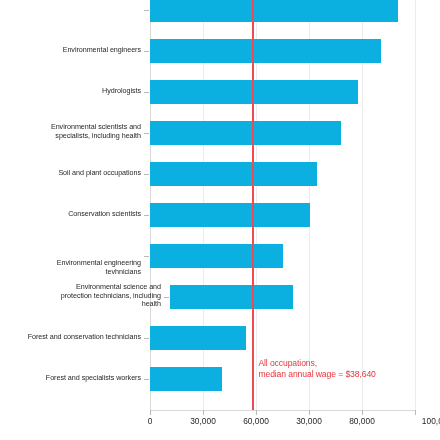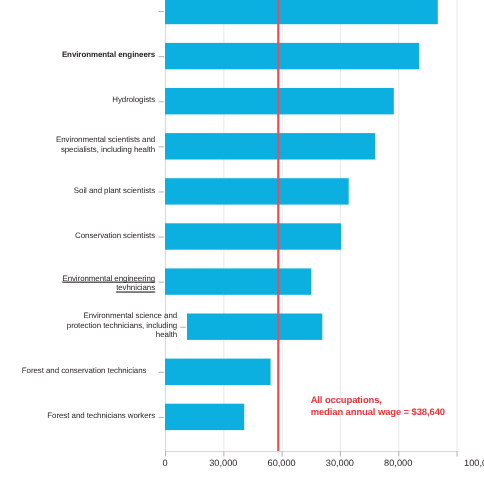--- a/index.html
+++ b/index.html
@@ -91,25 +91,24 @@
     top:-10px;
     width:1.4px;
     height:421px;
     background:#ef4b52;
   }
 
   .benchmark-note{
     position:absolute;
     color:#e8353c;
     font-size:8.6px;
-    font-weight:bold;
+    font-weight:normal;
     line-height:11px;
     white-space:pre-line;
     letter-spacing:-0.1px;
-    margin-left:24px;
   }
 
   .xaxis-ticks{
     position:absolute;
     left:150px;
     top:410px;
     width:266px;
     height:6px;
   }
   .xtick{
@@ -140,68 +139,68 @@
       <div class="gridline" style="left: 159px;"></div>
       <div class="gridline" style="left: 212px;"></div>
       <div class="gridline" style="left: 265px;"></div>
     </div>
 
   <div id="rows-container">
       <div class="row" style="top: -10px; left: 0px; width: 440px;">
         <div class="bar" title="93600" style="left: 150px; width: 248.04px; background: rgb(12, 176, 224);"></div>
         <div class="tick-mark" style="left: 144px; top: 20px;"></div>
       </div>
-      <div class="row" style="top: 31px; left: 0px; width: 440px; font-weight: bold;">
+      <div class="row" style="top: 31px; left: 0px; width: 440px;">
         <div class="bar" title="87200" style="left: 150px; width: 231.08px; background: rgb(12, 176, 224);"></div>
         <div class="tick-mark" style="left: 144px; top: 20px;"></div>
         <div class="cat-label" style="left: 12px; width: 129px; top: 14.7px; color: rgb(35, 31, 32);">Environmental engineers</div>
       </div>
       <div class="row" style="top: 72px; left: 0px; width: 440px;">
         <div class="bar" title="78500" style="left: 150px; width: 208.025px; background: rgb(12, 176, 224);"></div>
         <div class="tick-mark" style="left: 144px; top: 20px;"></div>
         <div class="cat-label" style="left: 12px; width: 129px; top: 14.7px; color: rgb(35, 31, 32); text-align: right;">Hydrologists</div>
       </div>
       <div class="row" style="top: 113px; left: 0px; width: 440px;">
         <div class="bar" title="72100" style="left: 150px; width: 191.065px; background: rgb(12, 176, 224);"></div>
         <div class="tick-mark" style="left: 144px; top: 20px;"></div>
         <div class="cat-label" style="left: 12px; width: 129px; top: 10px; color: rgb(35, 31, 32);">Environmental scientists and
 specialists, including health</div>
       </div>
       <div class="row" style="top: 154px; left: 0px; width: 440px;">
         <div class="bar" title="63000" style="left: 150px; width: 166.95px; background: rgb(12, 176, 224);"></div>
         <div class="tick-mark" style="left: 144px; top: 20px;"></div>
-        <div class="cat-label" style="left: 12px; width: 129px; top: 14.7px; color: rgb(35, 31, 32);">Soil and plant scientists</div>
+        <div class="cat-label" style="left: 12px; width: 129px; top: 14.7px; color: rgb(35, 31, 32);">Soil and plant occupations</div>
       </div>
       <div class="row" style="top: 195px; left: 0px; width: 440px;">
         <div class="bar" title="60400" style="left: 150px; width: 160.06px; background: rgb(12, 176, 224);"></div>
         <div class="tick-mark" style="left: 144px; top: 20px;"></div>
         <div class="cat-label" style="left: 12px; width: 129px; top: 14.7px; color: rgb(35, 31, 32);">Conservation scientists</div>
       </div>
       <div class="row" style="top: 236px; left: 0px; width: 440px;">
         <div class="bar" title="50200" style="left: 150px; width: 133.03px; background: rgb(12, 176, 224);"></div>
         <div class="tick-mark" style="left: 144px; top: 20px;"></div>
-        <div class="cat-label" style="left: 12px; width: 129px; top: 13px; color: rgb(35, 31, 32); text-decoration: underline;">Environmental engineering
+        <div class="cat-label" style="left: 12px; width: 129px; top: 23px; color: rgb(35, 31, 32);">Environmental engineering
 tevhnicians</div>
       </div>
       <div class="row" style="top: 277px; left: 0px; width: 428px; margin-left: 20px;">
         <div class="bar" title="46400" style="left: 150px; width: 122.96px; background: rgb(12, 176, 224);"></div>
         <div class="tick-mark" style="left: 144px; top: 20px;"></div>
         <div class="cat-label" style="left: 12px; width: 129px; top: 6.1px; color: rgb(35, 31, 32);">Environmental science and
 protection technicians, including
 health</div>
       </div>
       <div class="row" style="top: 318px; left: 0px; width: 440px;">
         <div class="bar" title="36200" style="left: 150px; width: 95.93px; background: rgb(12, 176, 224);"></div>
         <div class="tick-mark" style="left: 144px; top: 20px;"></div>
-        <div class="cat-label" style="left: 12px; width: 129px; top: 14.7px; color: rgb(35, 31, 32); text-align: center;">Forest and conservation technicians</div>
+        <div class="cat-label" style="left: 12px; width: 129px; top: 14.7px; color: rgb(35, 31, 32);">Forest and conservation technicians</div>
       </div>
       <div class="row" style="top: 359px; left: 0px; width: 440px;">
         <div class="bar" title="27200" style="left: 150px; width: 72.08px; background: rgb(12, 176, 224);"></div>
         <div class="tick-mark" style="left: 144px; top: 20px;"></div>
-        <div class="cat-label" style="left: 12px; width: 129px; top: 14.7px; color: rgb(35, 31, 32);">Forest and technicians workers</div>
+        <div class="cat-label" style="left: 12px; width: 129px; top: 14.7px; color: rgb(35, 31, 32);">Forest and specialists workers</div>
       </div>
     </div>
 
   <div class="benchmark-line" id="benchmark-line" style="left: 252.396px; background: rgb(239, 75, 82);"></div>
 
   <div class="benchmark-note" id="benchmark-note" style="left: 258.396px; top: 358px; color: rgb(232, 53, 60);">All occupations,
 median annual wage = $38,640</div>
 
   <div class="axis-base"></div>
   <div class="xaxis-ticks" id="xaxis-ticks">

